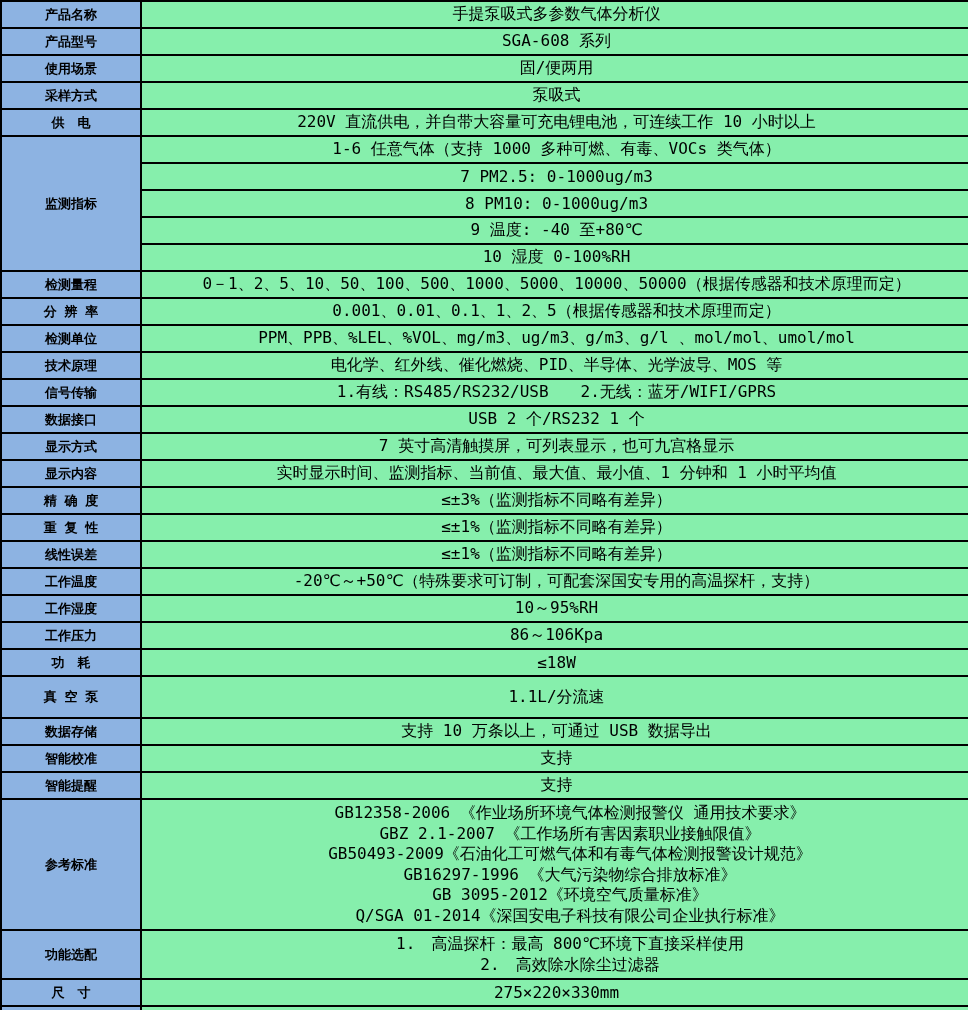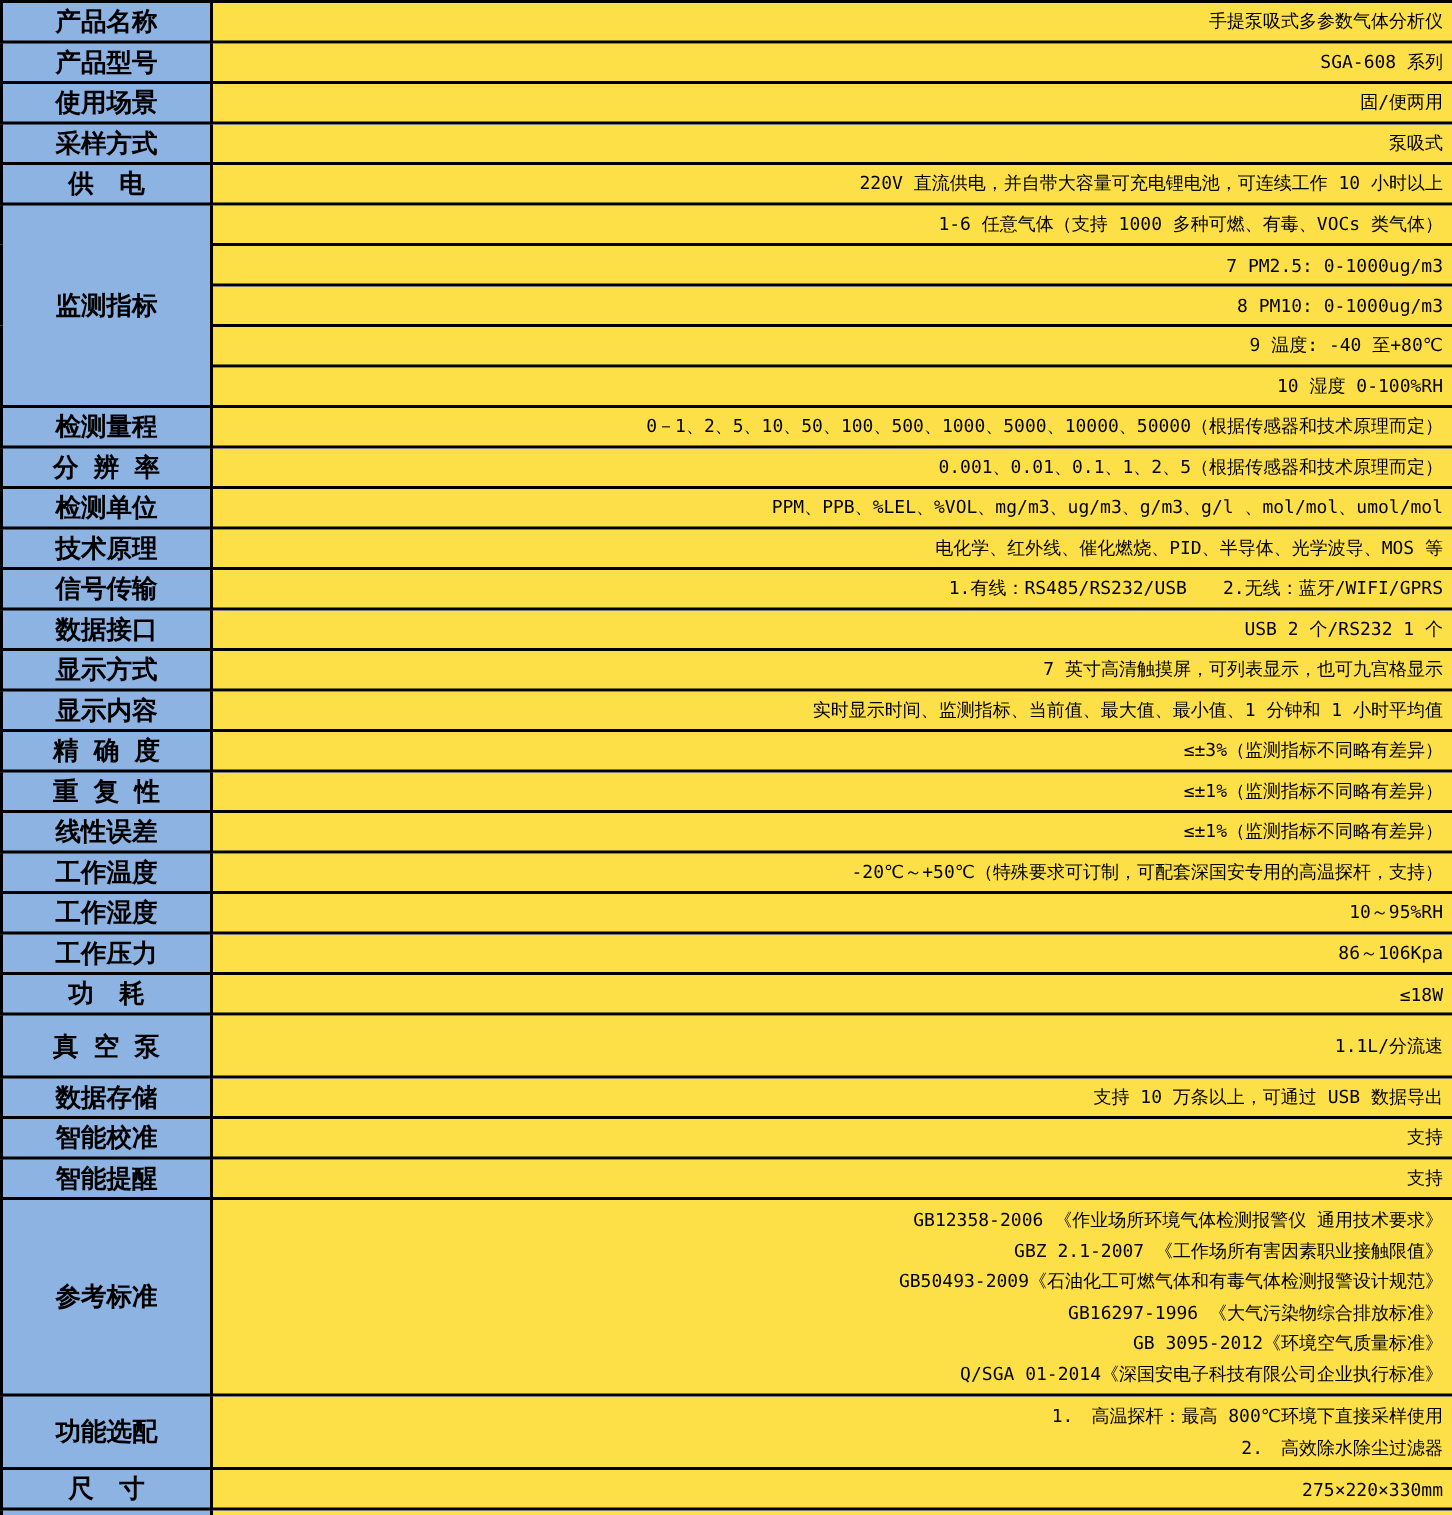--- a/index.html
+++ b/index.html
@@ -16,35 +16,35 @@
     width: 968px;
     border-collapse: collapse;
     table-layout: fixed;
     border: 2px solid #000000;
     border-right: none;
   }
   col.c-label { width: 140px; }
   th.label {
     background: #8DB3E2;
     border: 2px solid #000000;
-    font-size: 17px;
+    font-size: 13px;
     font-weight: bold;
     text-align: center;
     vertical-align: middle;
     color: #000000;
     padding: 0 4px;
     white-space: pre-wrap;
   }
   td.value {
-    background: #fde047;
+    background: #86efac;
     border: 2px solid #000000;
     border-right: none;
-    font-size: 12px;
+    font-size: 16px;
     color: #000000;
-    text-align: right;
+    text-align: center;
     vertical-align: middle;
     padding: 1px 6px 1px 9px;
     white-space: pre-wrap;
     overflow: hidden;
   }
   td.value.lines {
     line-height: 20.5px;
     padding-top: 3px;
     padding-bottom: 3px;
   }

